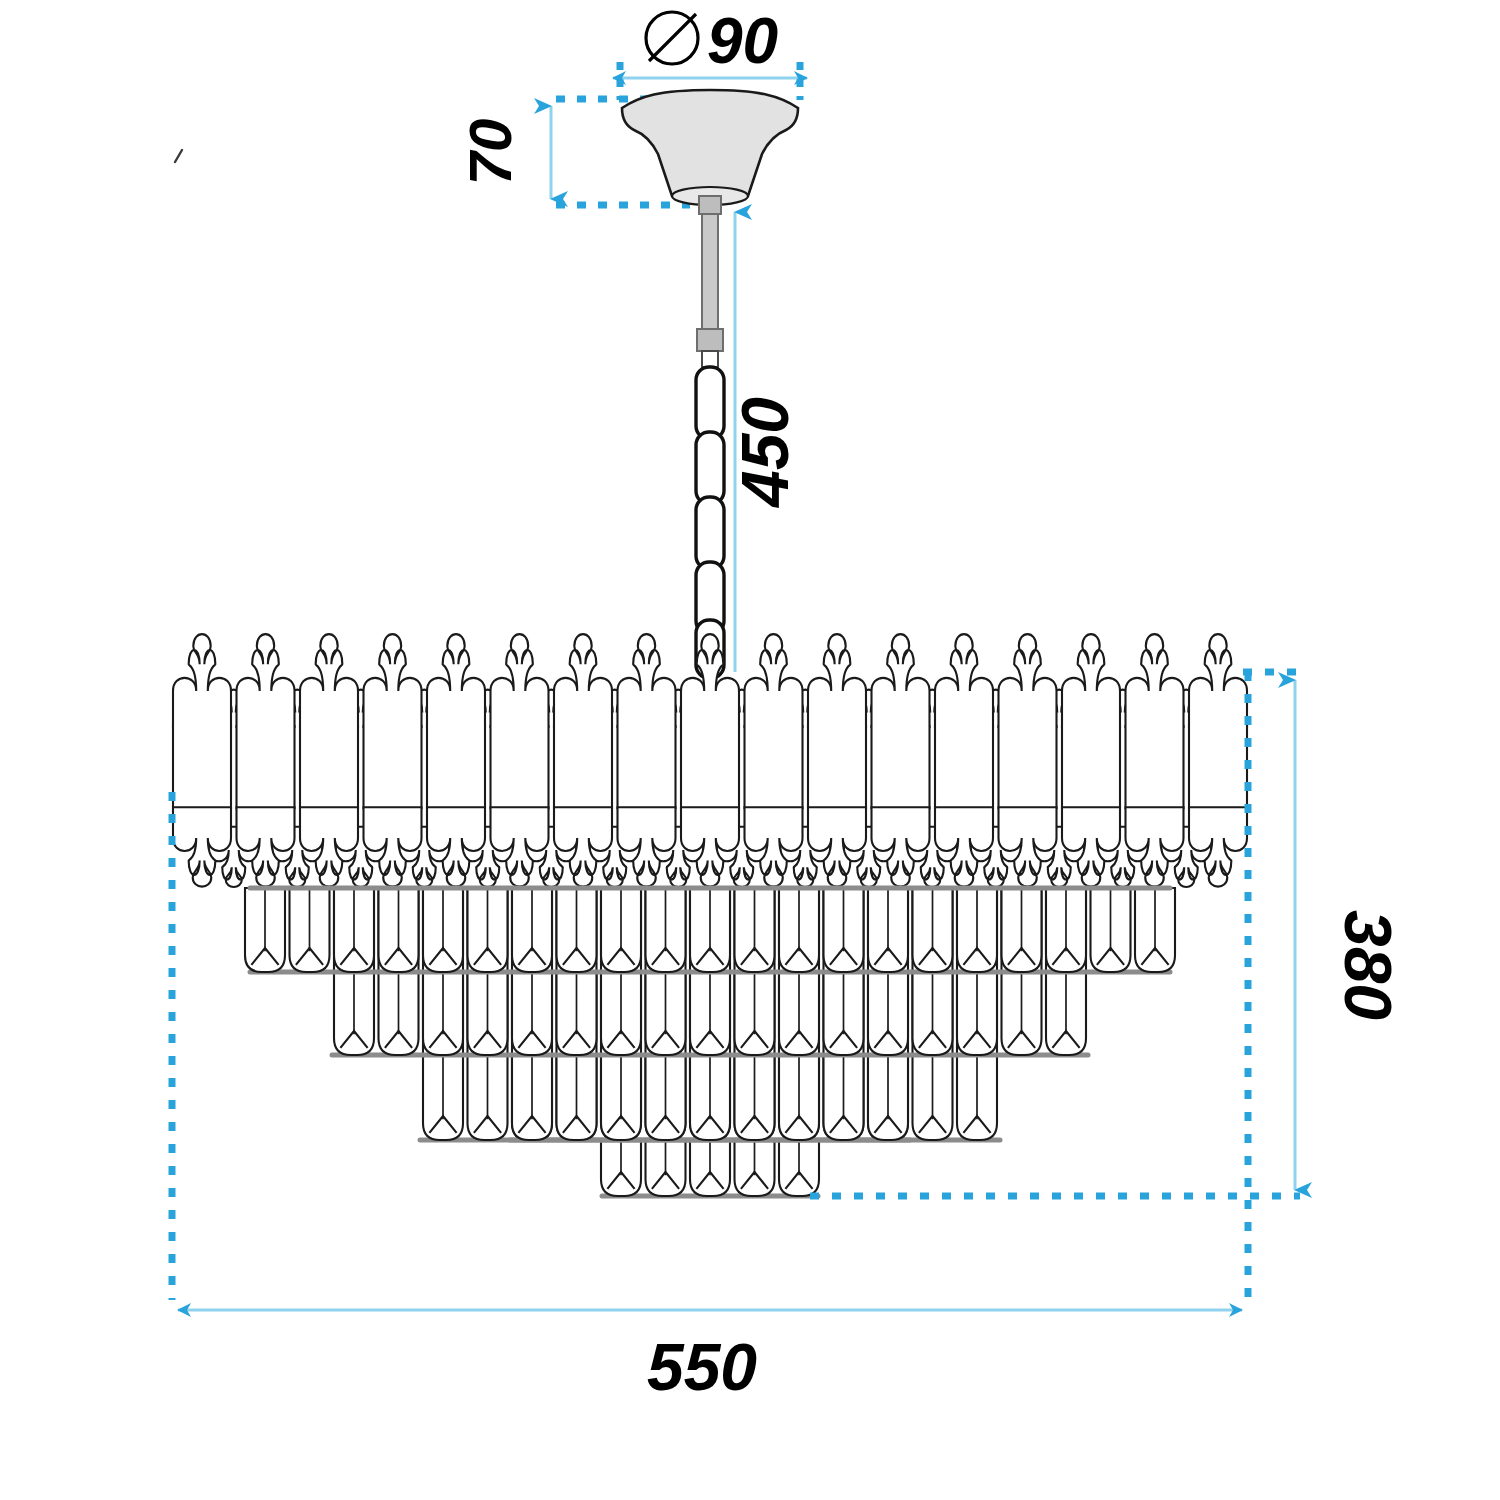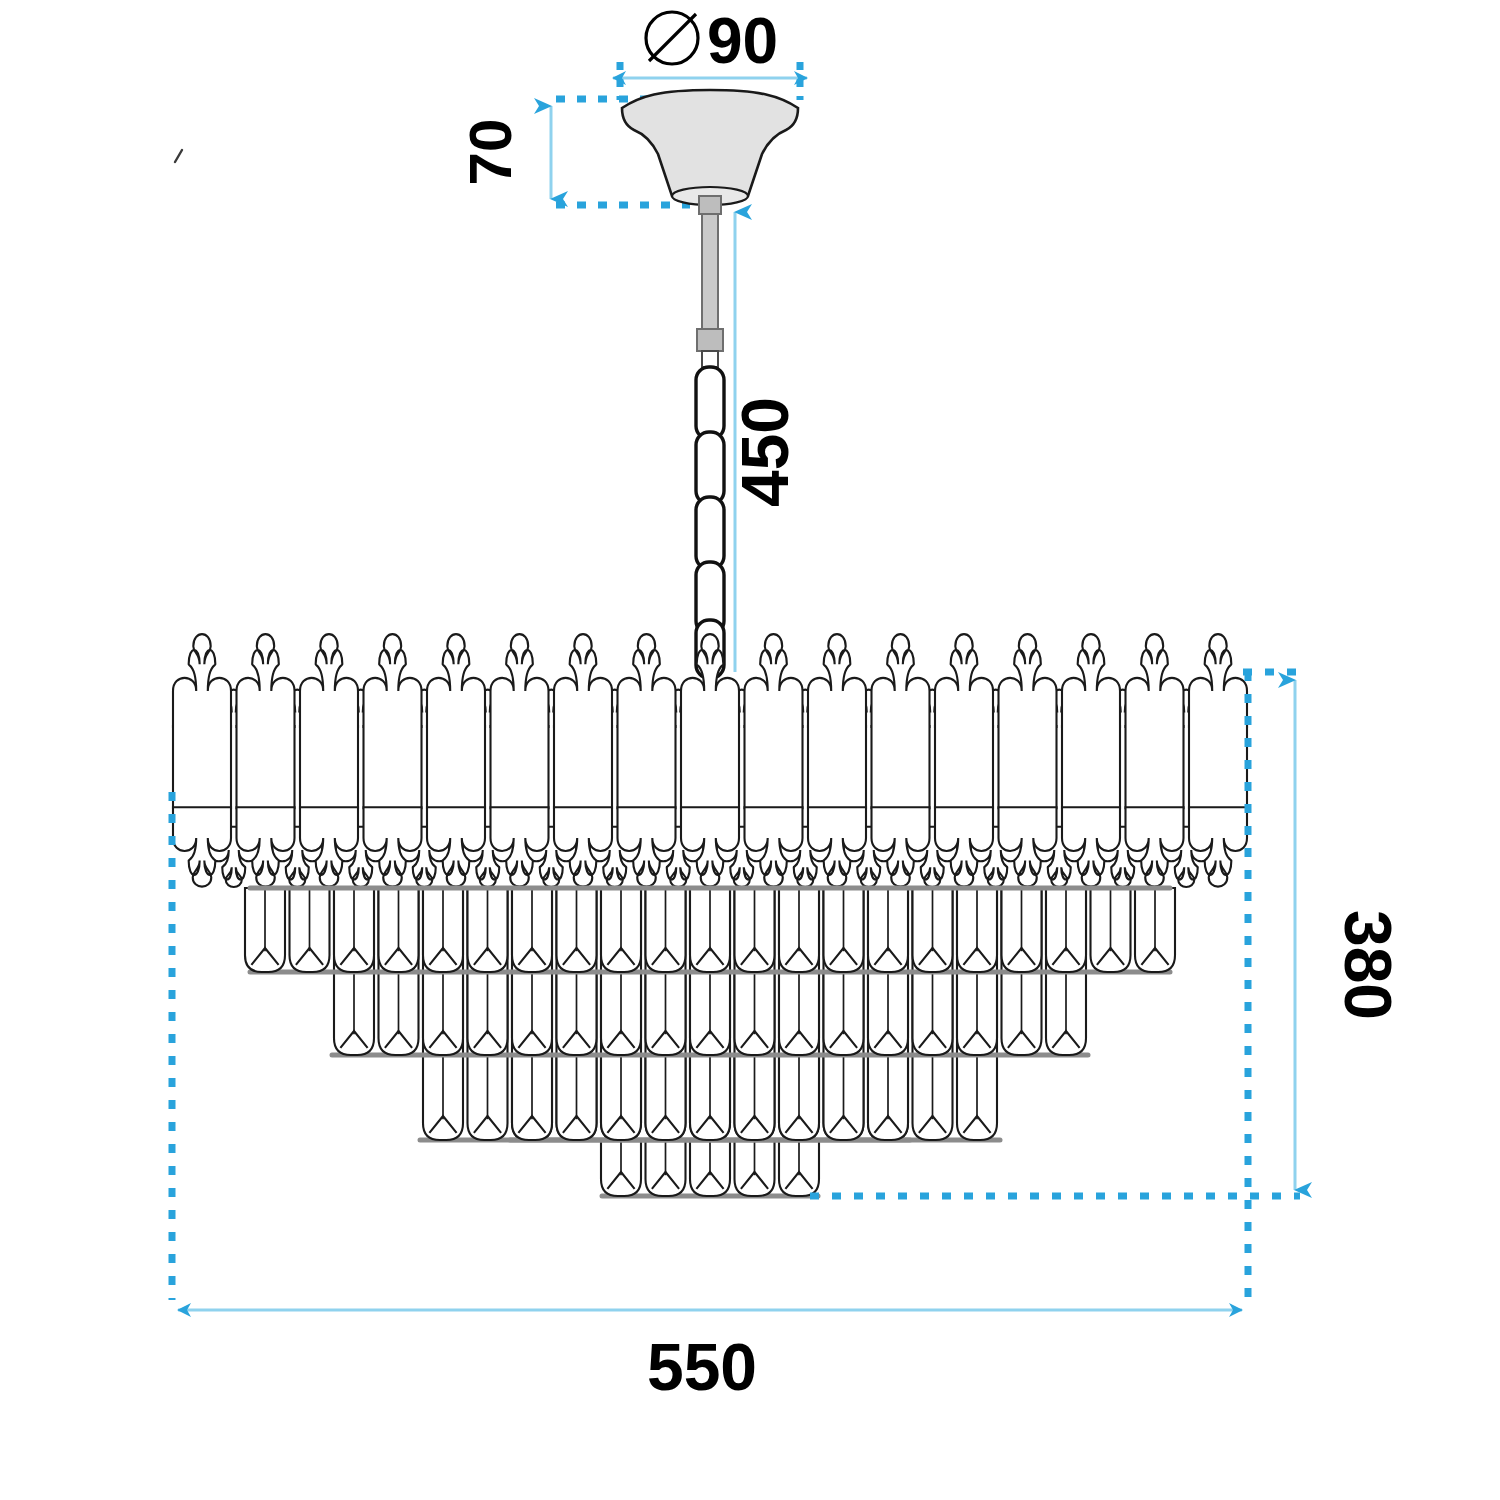--- a/index.html
+++ b/index.html
@@ -1,18 +1,18 @@
 <!DOCTYPE html>
 <html><head>
 <meta charset="utf-8">
 <style>
   html,body{margin:0;padding:0;background:#ffffff;}
   body{width:1500px;height:1500px;position:relative;overflow:hidden;
        font-family:"Liberation Sans", sans-serif;}
-  #stage{position:absolute;left:0;top:0;width:1500px;height:1500px;}
+  #stage{position:absolute;left:0;top:0;width:1500px;height:1500px;font-style:italic;}
   svg{display:block;}
   .dimtext{font-family:"Liberation Sans", sans-serif;font-weight:700;fill:#000000;}
 </style>
 </head>
 <body>
 
 <div id="stage">
 <svg id="svgroot" width="1500" height="1500" viewBox="0 0 1500 1500" xmlns="http://www.w3.org/2000/svg">
 
   <defs>

